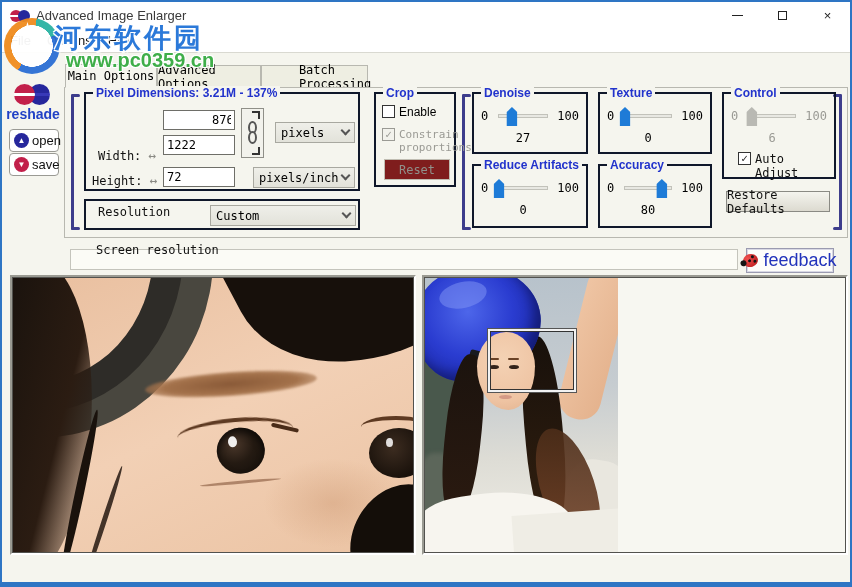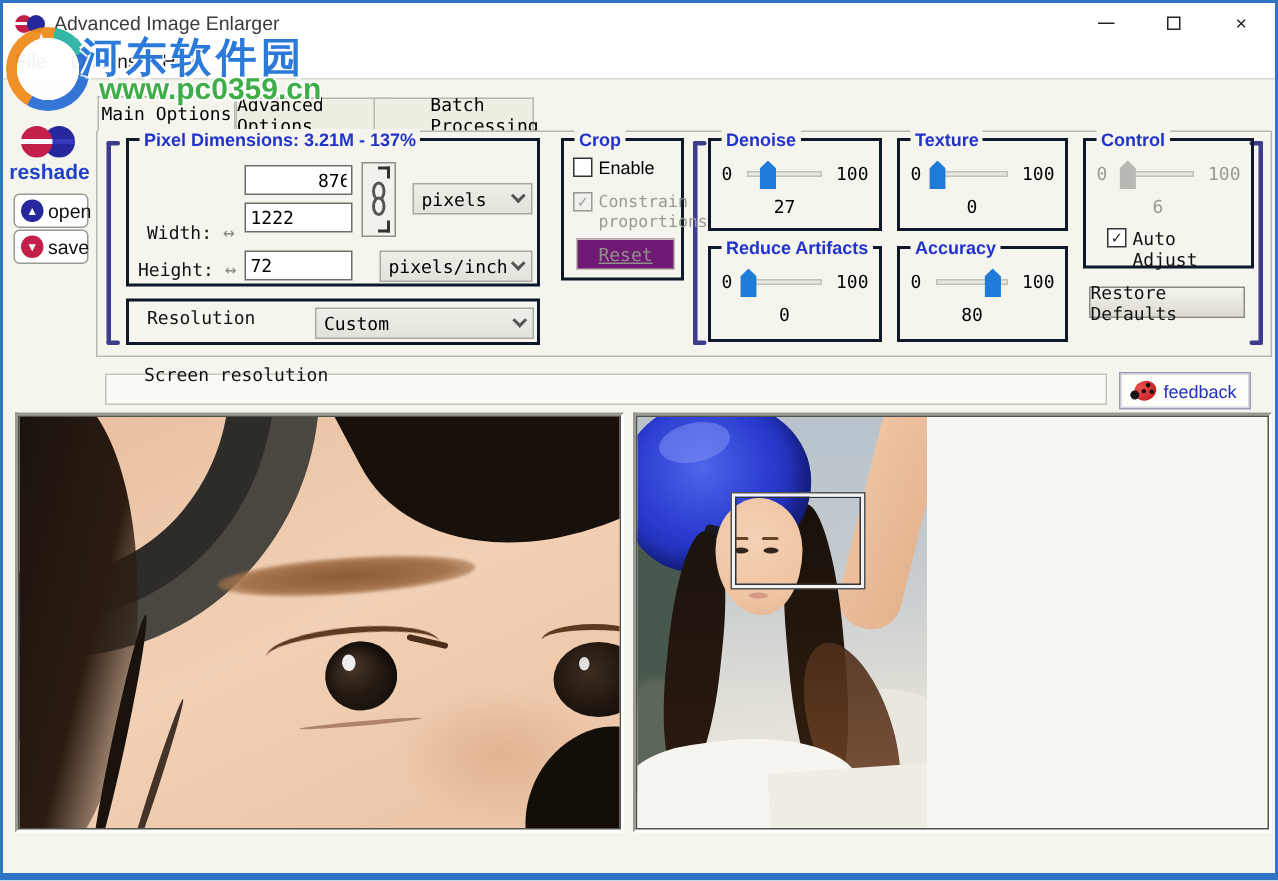--- a/index.html
+++ b/index.html
@@ -76,38 +76,38 @@
   .linkbox .ring{position:absolute;left:6px;width:9px;height:13px;border:2px solid #555;border-radius:50%;background:#f2f2ec;}
 
   .cb{width:13px;height:13px;border:1px solid #333;background:#fff;display:inline-flex;align-items:center;justify-content:center;
     font-size:11px;line-height:11px;color:#222;flex:0 0 13px;}
   .cb.dis{border-color:#9a9a94;color:#9a9a94;background:#f2f2ec;}
   .cbrow{position:absolute;display:flex;align-items:flex-start;gap:4px;font-size:12px;}
   .gray{color:#9a9a94;}
 
   .btn{position:absolute;font-size:12px;display:flex;align-items:center;justify-content:center;
     border:1px solid #8a8a84;background:linear-gradient(#f4f4ee,#dcdad0);color:#111;}
-  .btn.dis{background:#701a75;border-color:#c0bdb2;color:#90908a;text-decoration:underline;}
+  .btn.dis{background:#7f1d1d;border-color:#c0bdb2;color:#90908a;}
 
   
   .srow{position:absolute;left:7px;right:7px;top:15px;display:flex;align-items:center;font-size:12px;}
   .smin{flex:0 0 10px;}
   .smax{flex:0 0 24px;text-align:right;}
   .strack{flex:1;height:4px;background:#e8e8e2;border:1px solid #c2c2ba;margin:0 7px;position:relative;}
   .sthumb{position:absolute;top:-8px;width:11px;height:19px;background:#1e7bd7;transform:translateX(-50%);
     clip-path:polygon(50% 0,100% 28%,100% 100%,0 100%,0 28%);}
   .sval{position:absolute;left:0;right:14px;top:37px;text-align:center;font-size:12px;}
   .gbox.disabled{color:#9a9a94;}
   .gbox.disabled .smin,.gbox.disabled .smax,.gbox.disabled .sval{color:#9a9a94;}
   .gbox.disabled .sthumb{background:#b9b9b3;}
 
   
   .progress{position:absolute;left:68px;top:247px;width:668px;height:21px;background:#fbfbf6;border:1px solid #c4c4bc;}
   .feedback{position:absolute;left:744px;top:246px;width:88px;height:25px;background:#fdfdfa;border:1px solid #9a9ab0;
-    box-shadow:0 0 0 1px #d8d8e4 inset;display:flex;align-items:center;justify-content:center;gap:5px;font-size:12px;color:#2233bb;}
+    box-shadow:0 0 0 1px #d8d8e4 inset;display:flex;align-items:center;justify-content:center;gap:5px;font-size:18px;color:#2233bb;}
   .ladybug{position:relative;width:15px;height:13px;border-radius:50%;background:radial-gradient(circle at 35% 30%,#f05050,#b41414);transform:rotate(-18deg);flex:0 0 15px;}
   .ladybug:before{content:"";position:absolute;left:-3px;top:4px;width:6px;height:6px;background:#151515;border-radius:50%;}
   .ladybug:after{content:"";position:absolute;right:3px;top:2px;width:3px;height:3px;background:#151515;border-radius:50%;
     box-shadow:-4px 3px 0 #151515,1px 5px 0 #151515;}
 
   
   .panel{position:absolute;border:2px solid;border-color:#9a9a92 #ffffff #ffffff #9a9a92;background:#f7f7f1;}
   .panel-inner{position:absolute;inset:0;border:1px solid #52524e;overflow:hidden;}
   .art{position:absolute;overflow:hidden;}
   .art div{position:absolute;}
@@ -202,21 +202,21 @@
     <span class="circle-icon ci-open">▲</span>
     <span>open</span>
   </div>
   <div class="side-btn" style="top:151px;">
     <span class="circle-icon ci-save">▼</span>
     <span>save</span>
   </div>
 
   <div class="tab active mono" style="left:63px;width:92px;">Main Options</div>
   <div class="tab mono" style="left:155px;width:104px;">Advanced Options</div>
-  <div class="tab mono" style="left:247px;width:107px;padding-left:41px;">Batch Processing</div>
+  <div class="tab mono" style="left:259px;width:107px;padding-left:41px;">Batch Processing</div>
 
   <div class="tab-panel"></div>
 
   <div class="bracket open" style="left:69px;top:92px;height:136px;"></div>
   <div class="bracket open" style="left:460px;top:92px;height:136px;"></div>
   <div class="bracket close" style="left:837px;top:92px;height:136px;"></div>
 
   <div class="gbox" style="left:82px;top:90px;width:276px;height:99px;z-index:5;">
     <span class="hdr">Pixel Dimensions: 3.21M - 137%</span>
     <span class="lbl mono" style="left:12px;top:20px;"><span>Width:</span> <span class="resize-ic">↔</span></span>

